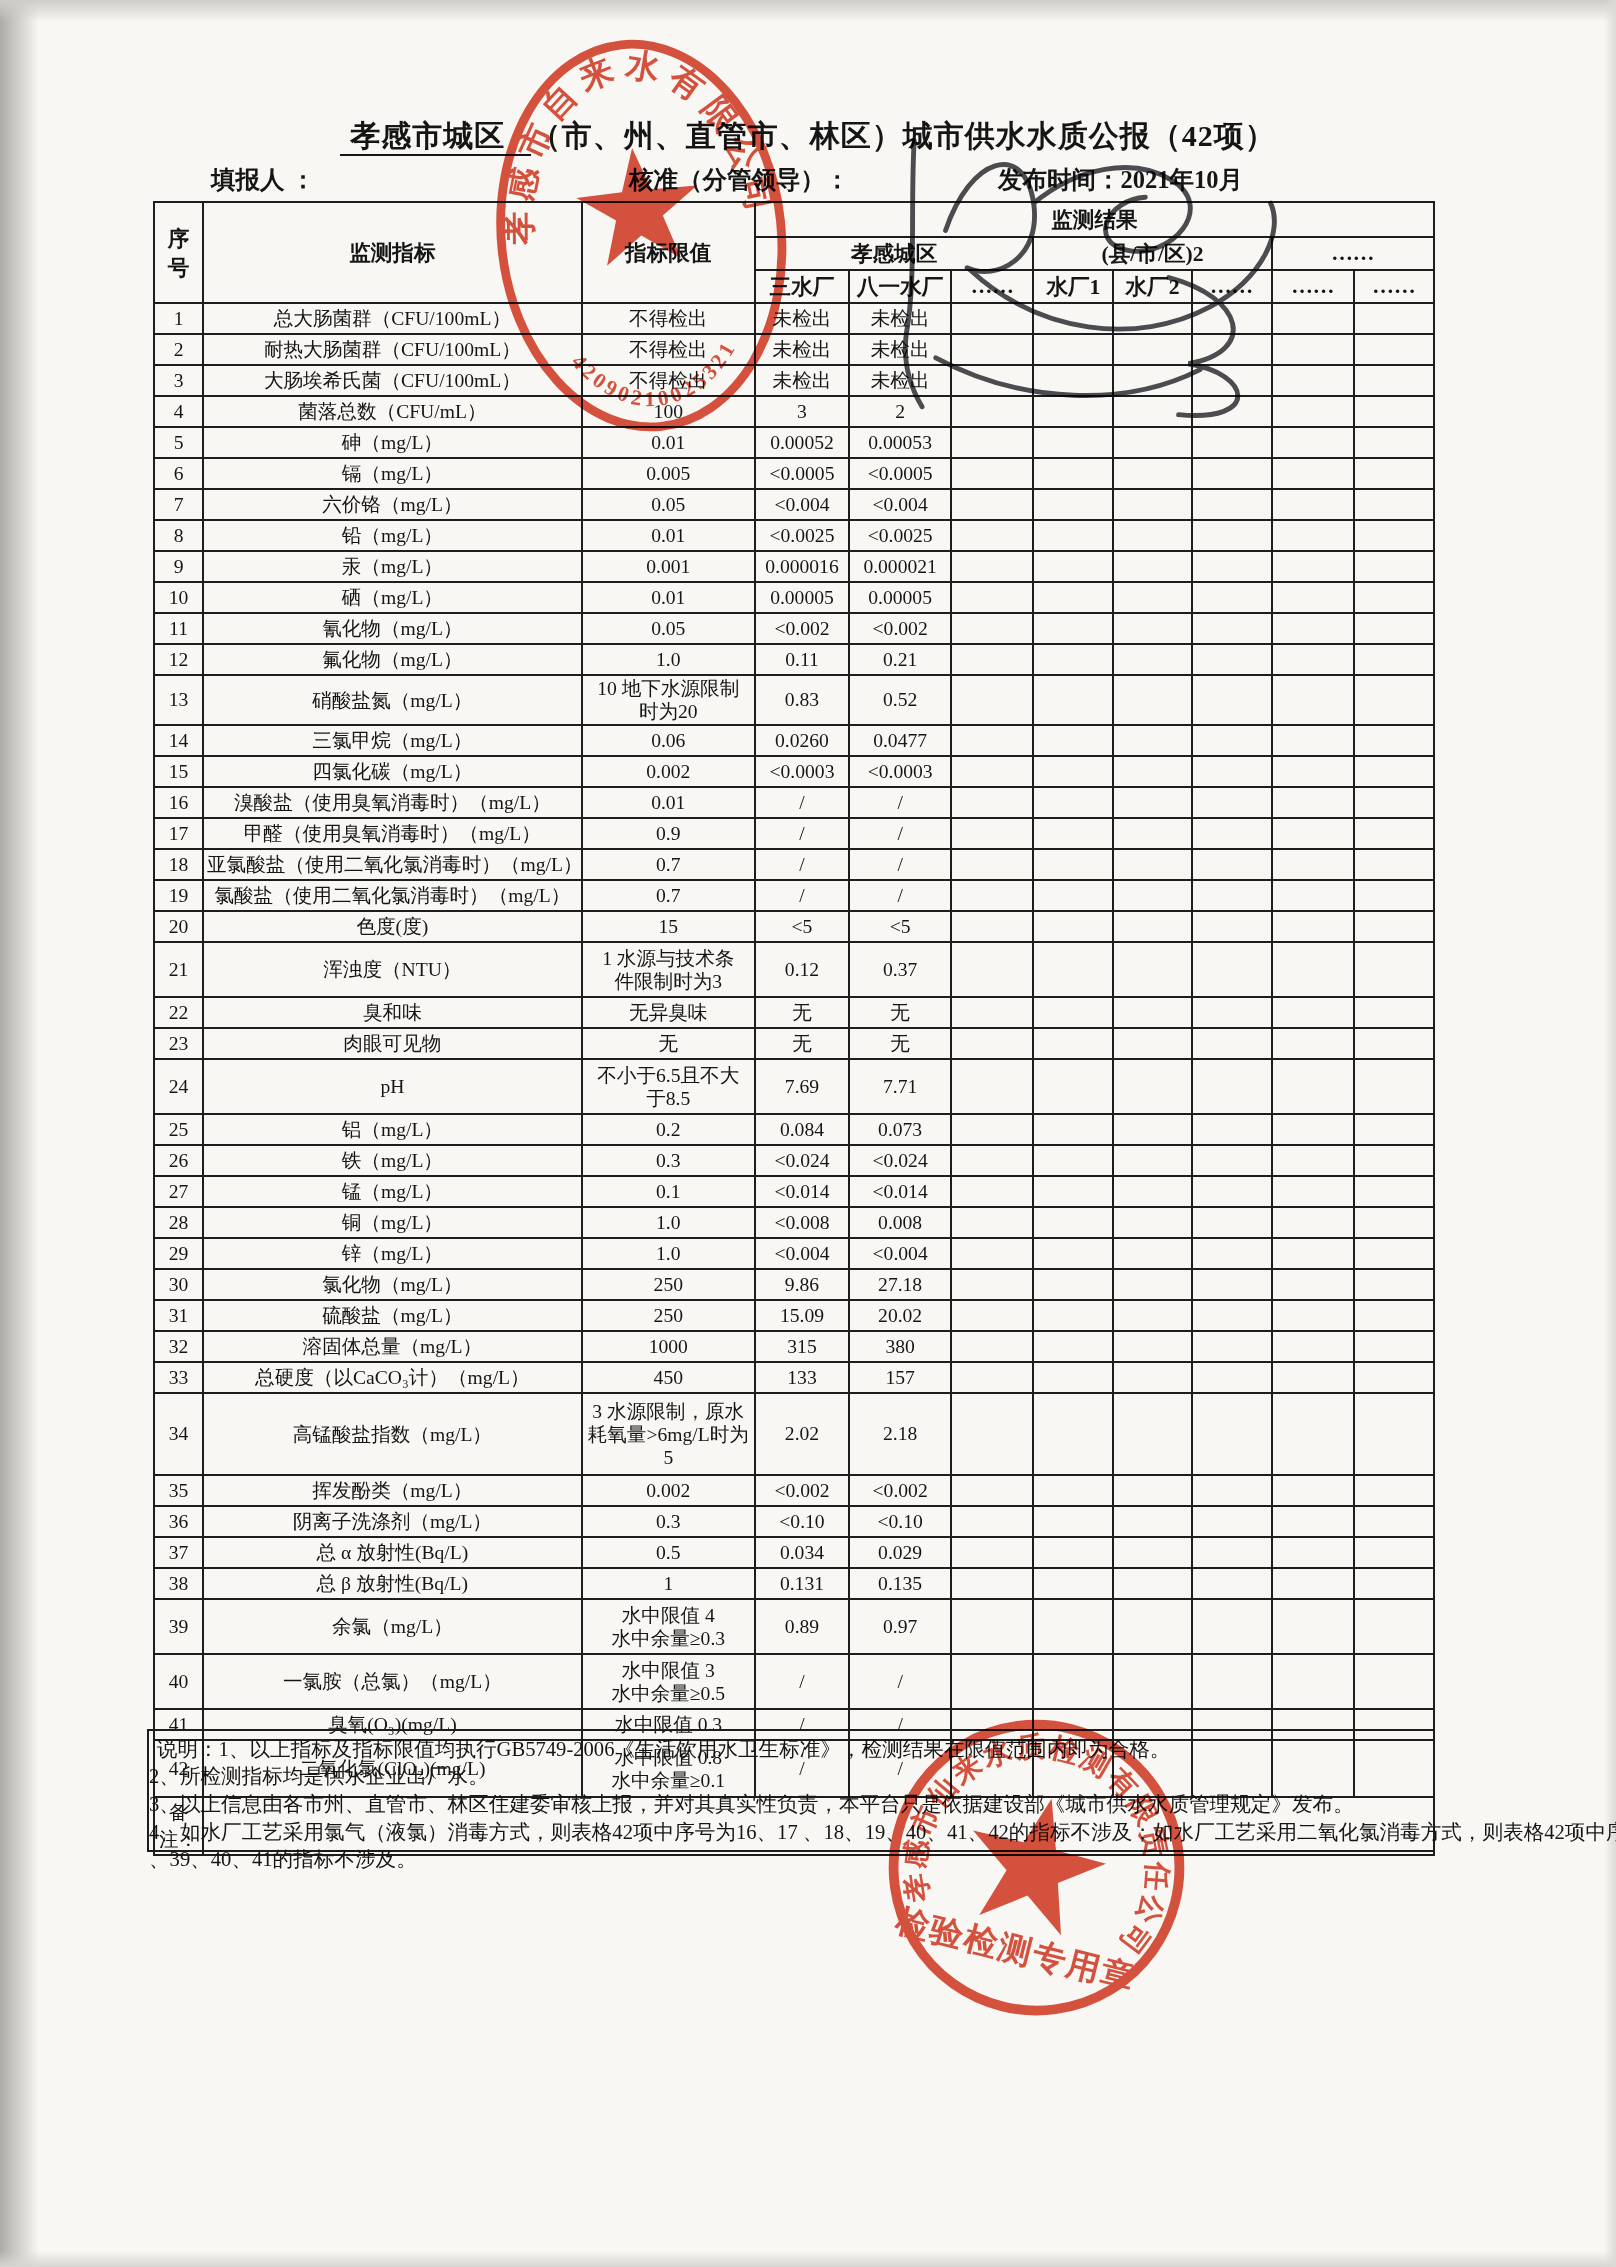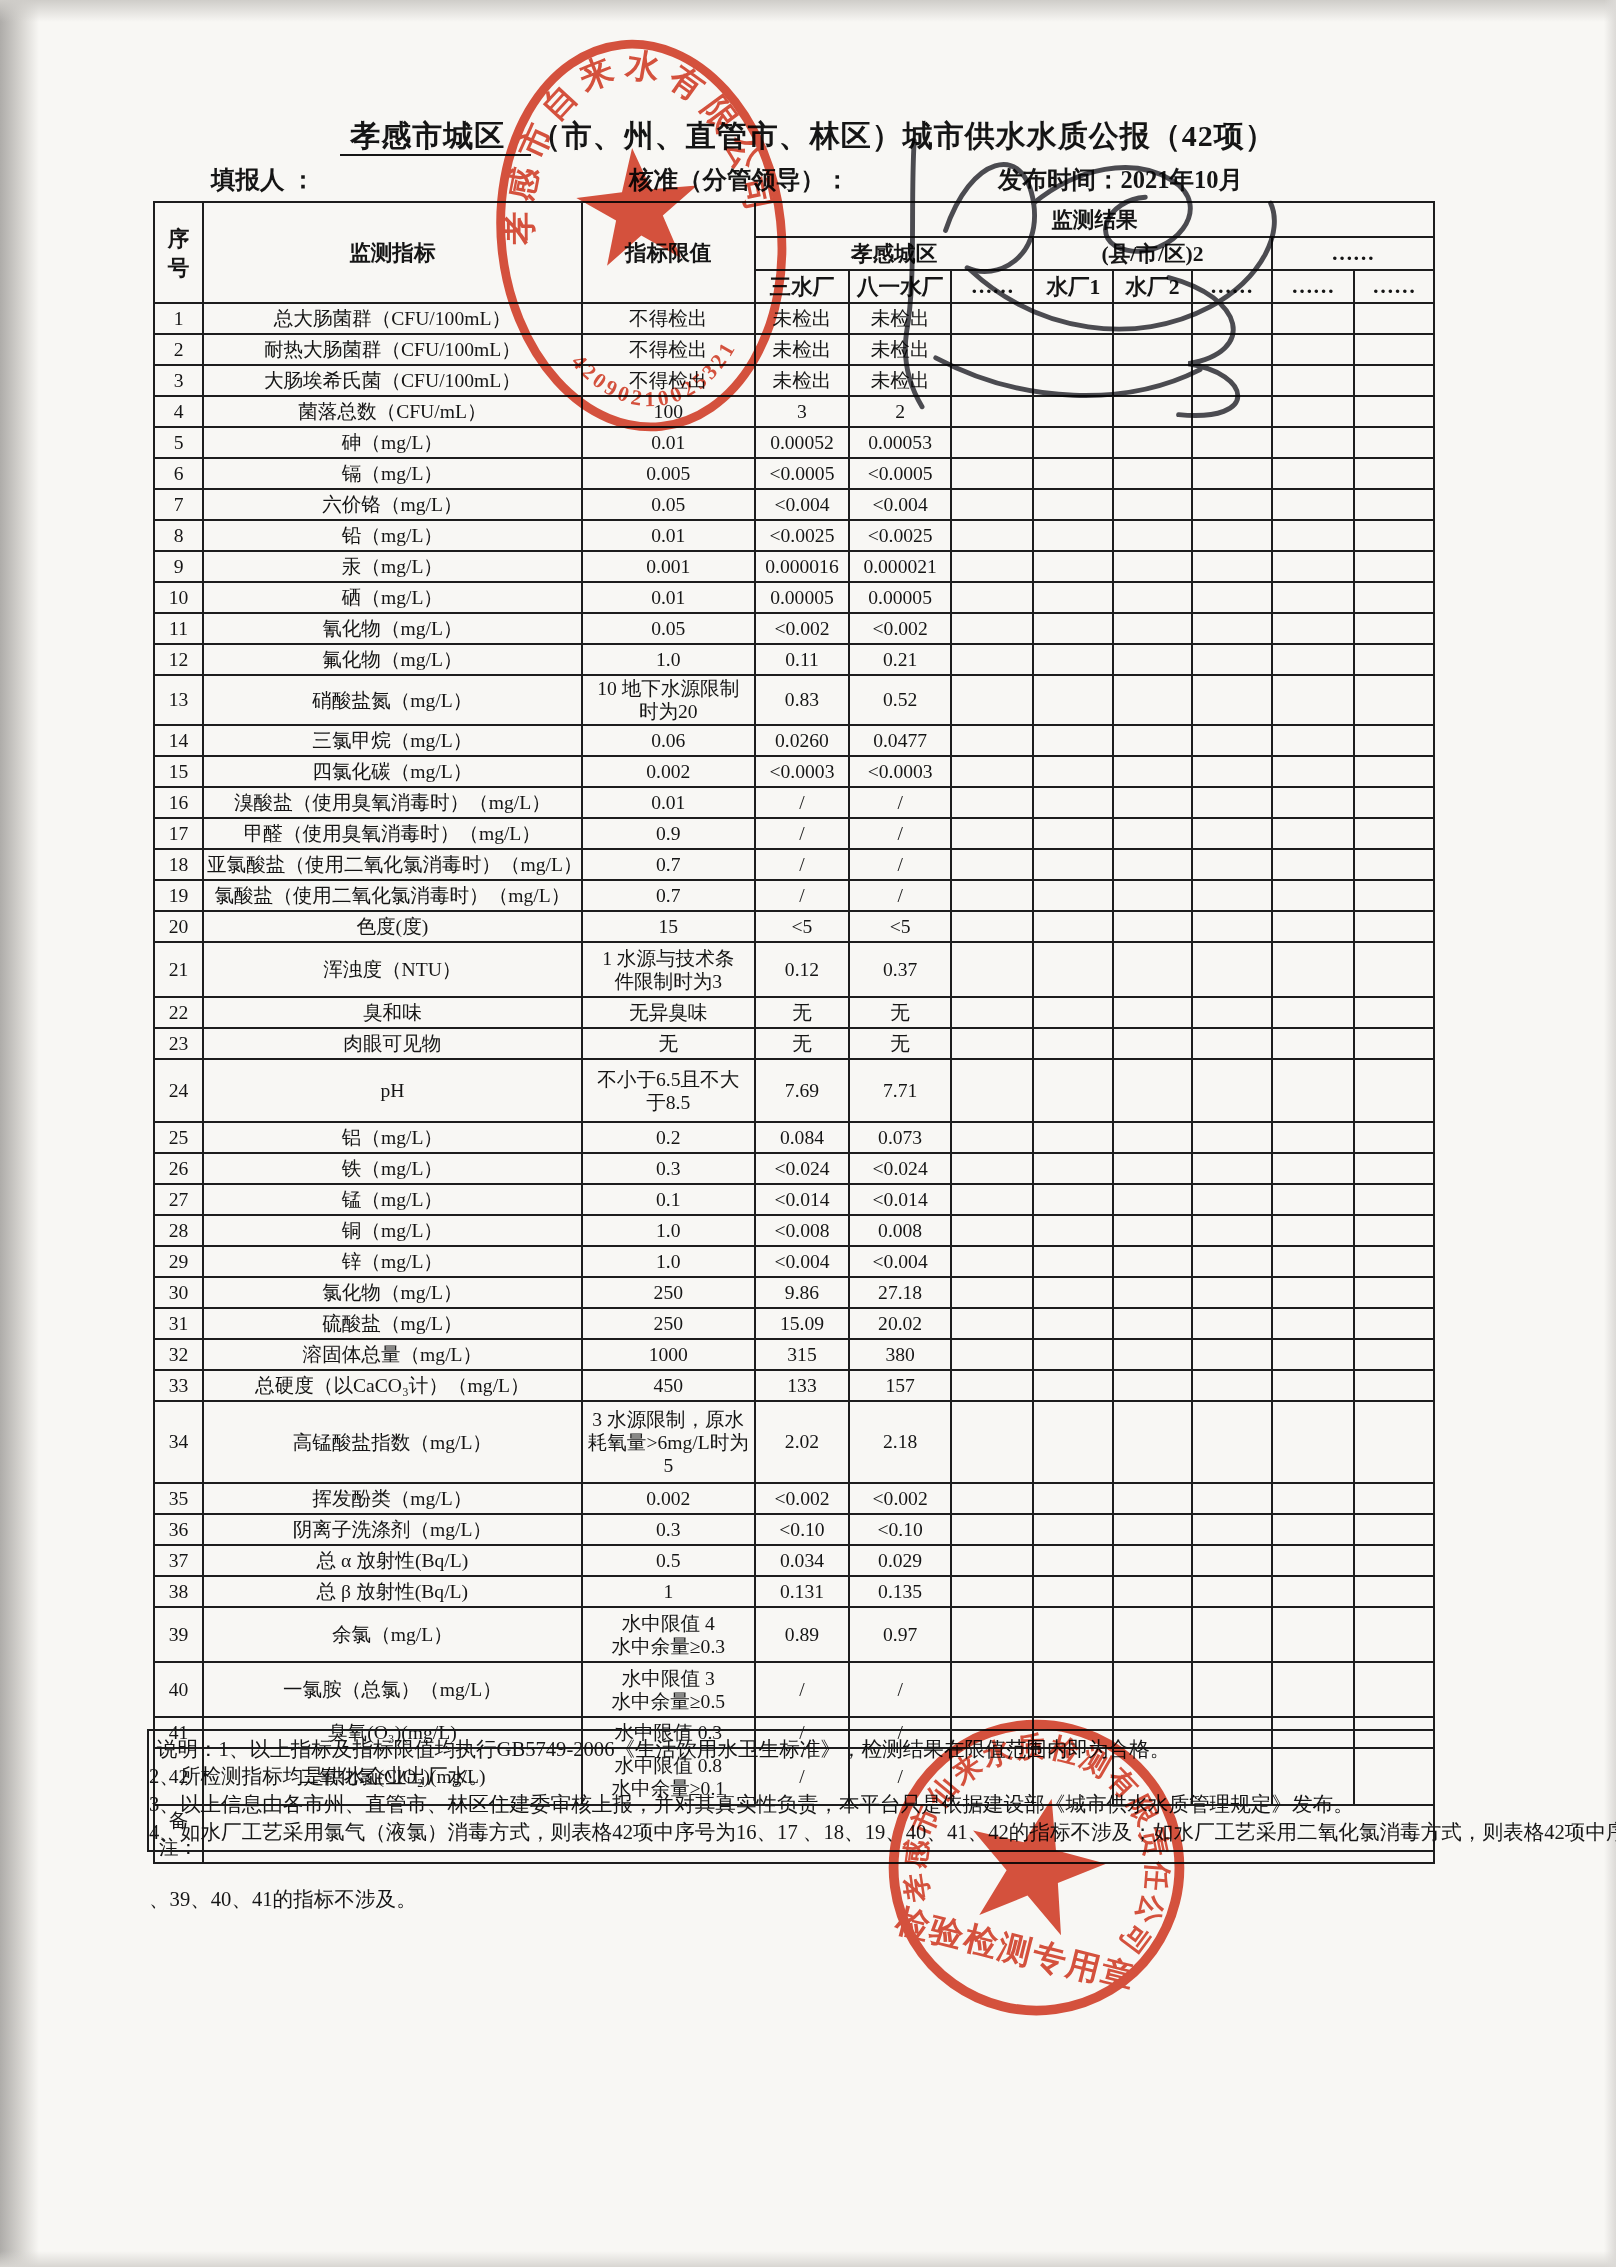--- a/index.html
+++ b/index.html
@@ -44,21 +44,21 @@
   td.val{font-size:19.6px;}
   td.remark-label{text-align:left; font-size:18.6px; padding-left:3.9px;}
 
   .notes{
     position:absolute; left:147px; top:1729px; width:1288px; height:123px;
     border:2px solid #1d1d1d; box-sizing:border-box;
     font-size:20.6px; font-weight:500; line-height:1.34; padding-top:4.9px;
   }
   .notes .nline{white-space:nowrap;}
   .notes .nline.first{padding-left:7.8px;}
-  .notes .nline.cont{padding-left:0px;margin-top:40px;}
+  .notes .nline.cont{padding-left:0px;}
 
   .stamp{position:absolute; mix-blend-mode:multiply; opacity:0.9;}
   .stamp-top{left:480px; top:21.6px; width:323px; height:431px;}
   .stamp-bottom{left:875px; top:1711px; width:323px; height:323px;}
   .signature{position:absolute; left:877px; top:113px; width:470px; height:333px;
     mix-blend-mode:multiply; opacity:.93;}
 </style>
 </head>
 <body>
 
@@ -410,21 +410,21 @@
           <td class="lim">无</td>
           <td class="val">无</td>
           <td class="val">无</td>
           <td></td>
           <td></td>
           <td></td>
           <td></td>
           <td></td>
           <td></td>
         </tr>
-        <tr style="height: 63px;">
+        <tr style="height: 55px;">
           <td>24</td>
           <td class="ind">pH</td>
           <td class="lim">不小于6.5且不大
 于8.5</td>
           <td class="val">7.69</td>
           <td class="val">7.71</td>
           <td></td>
           <td></td>
           <td></td>
           <td></td>

